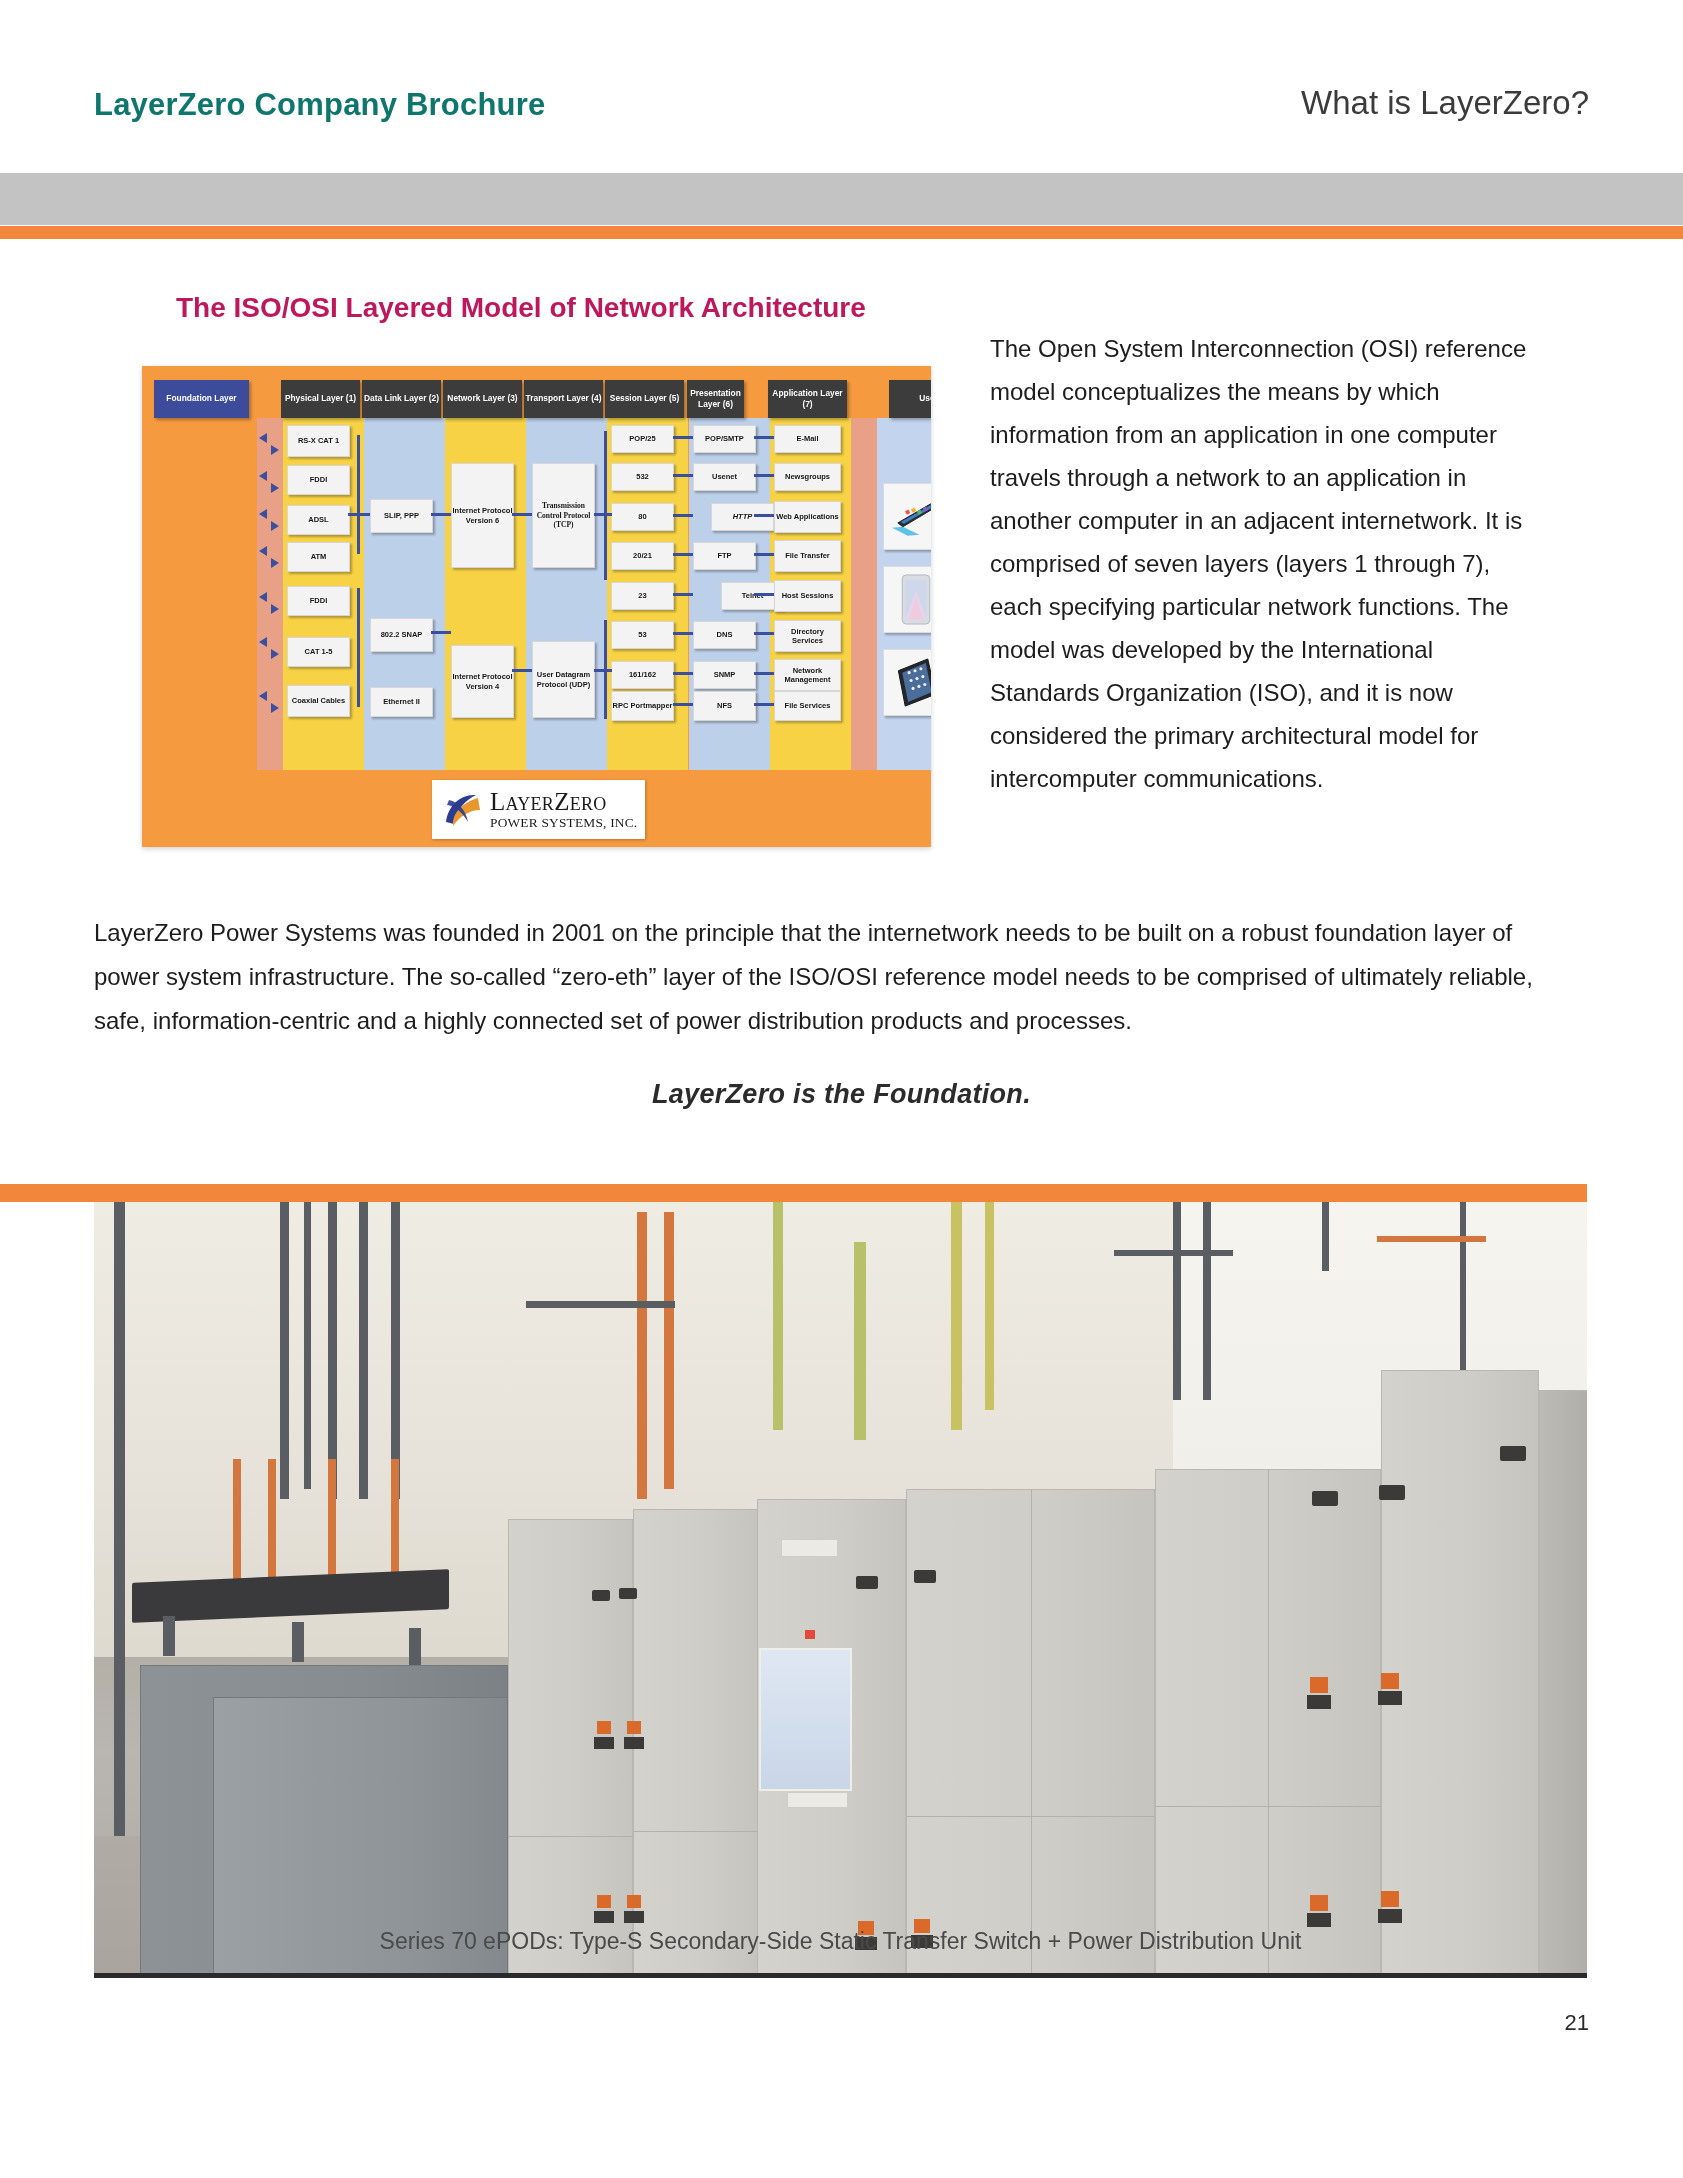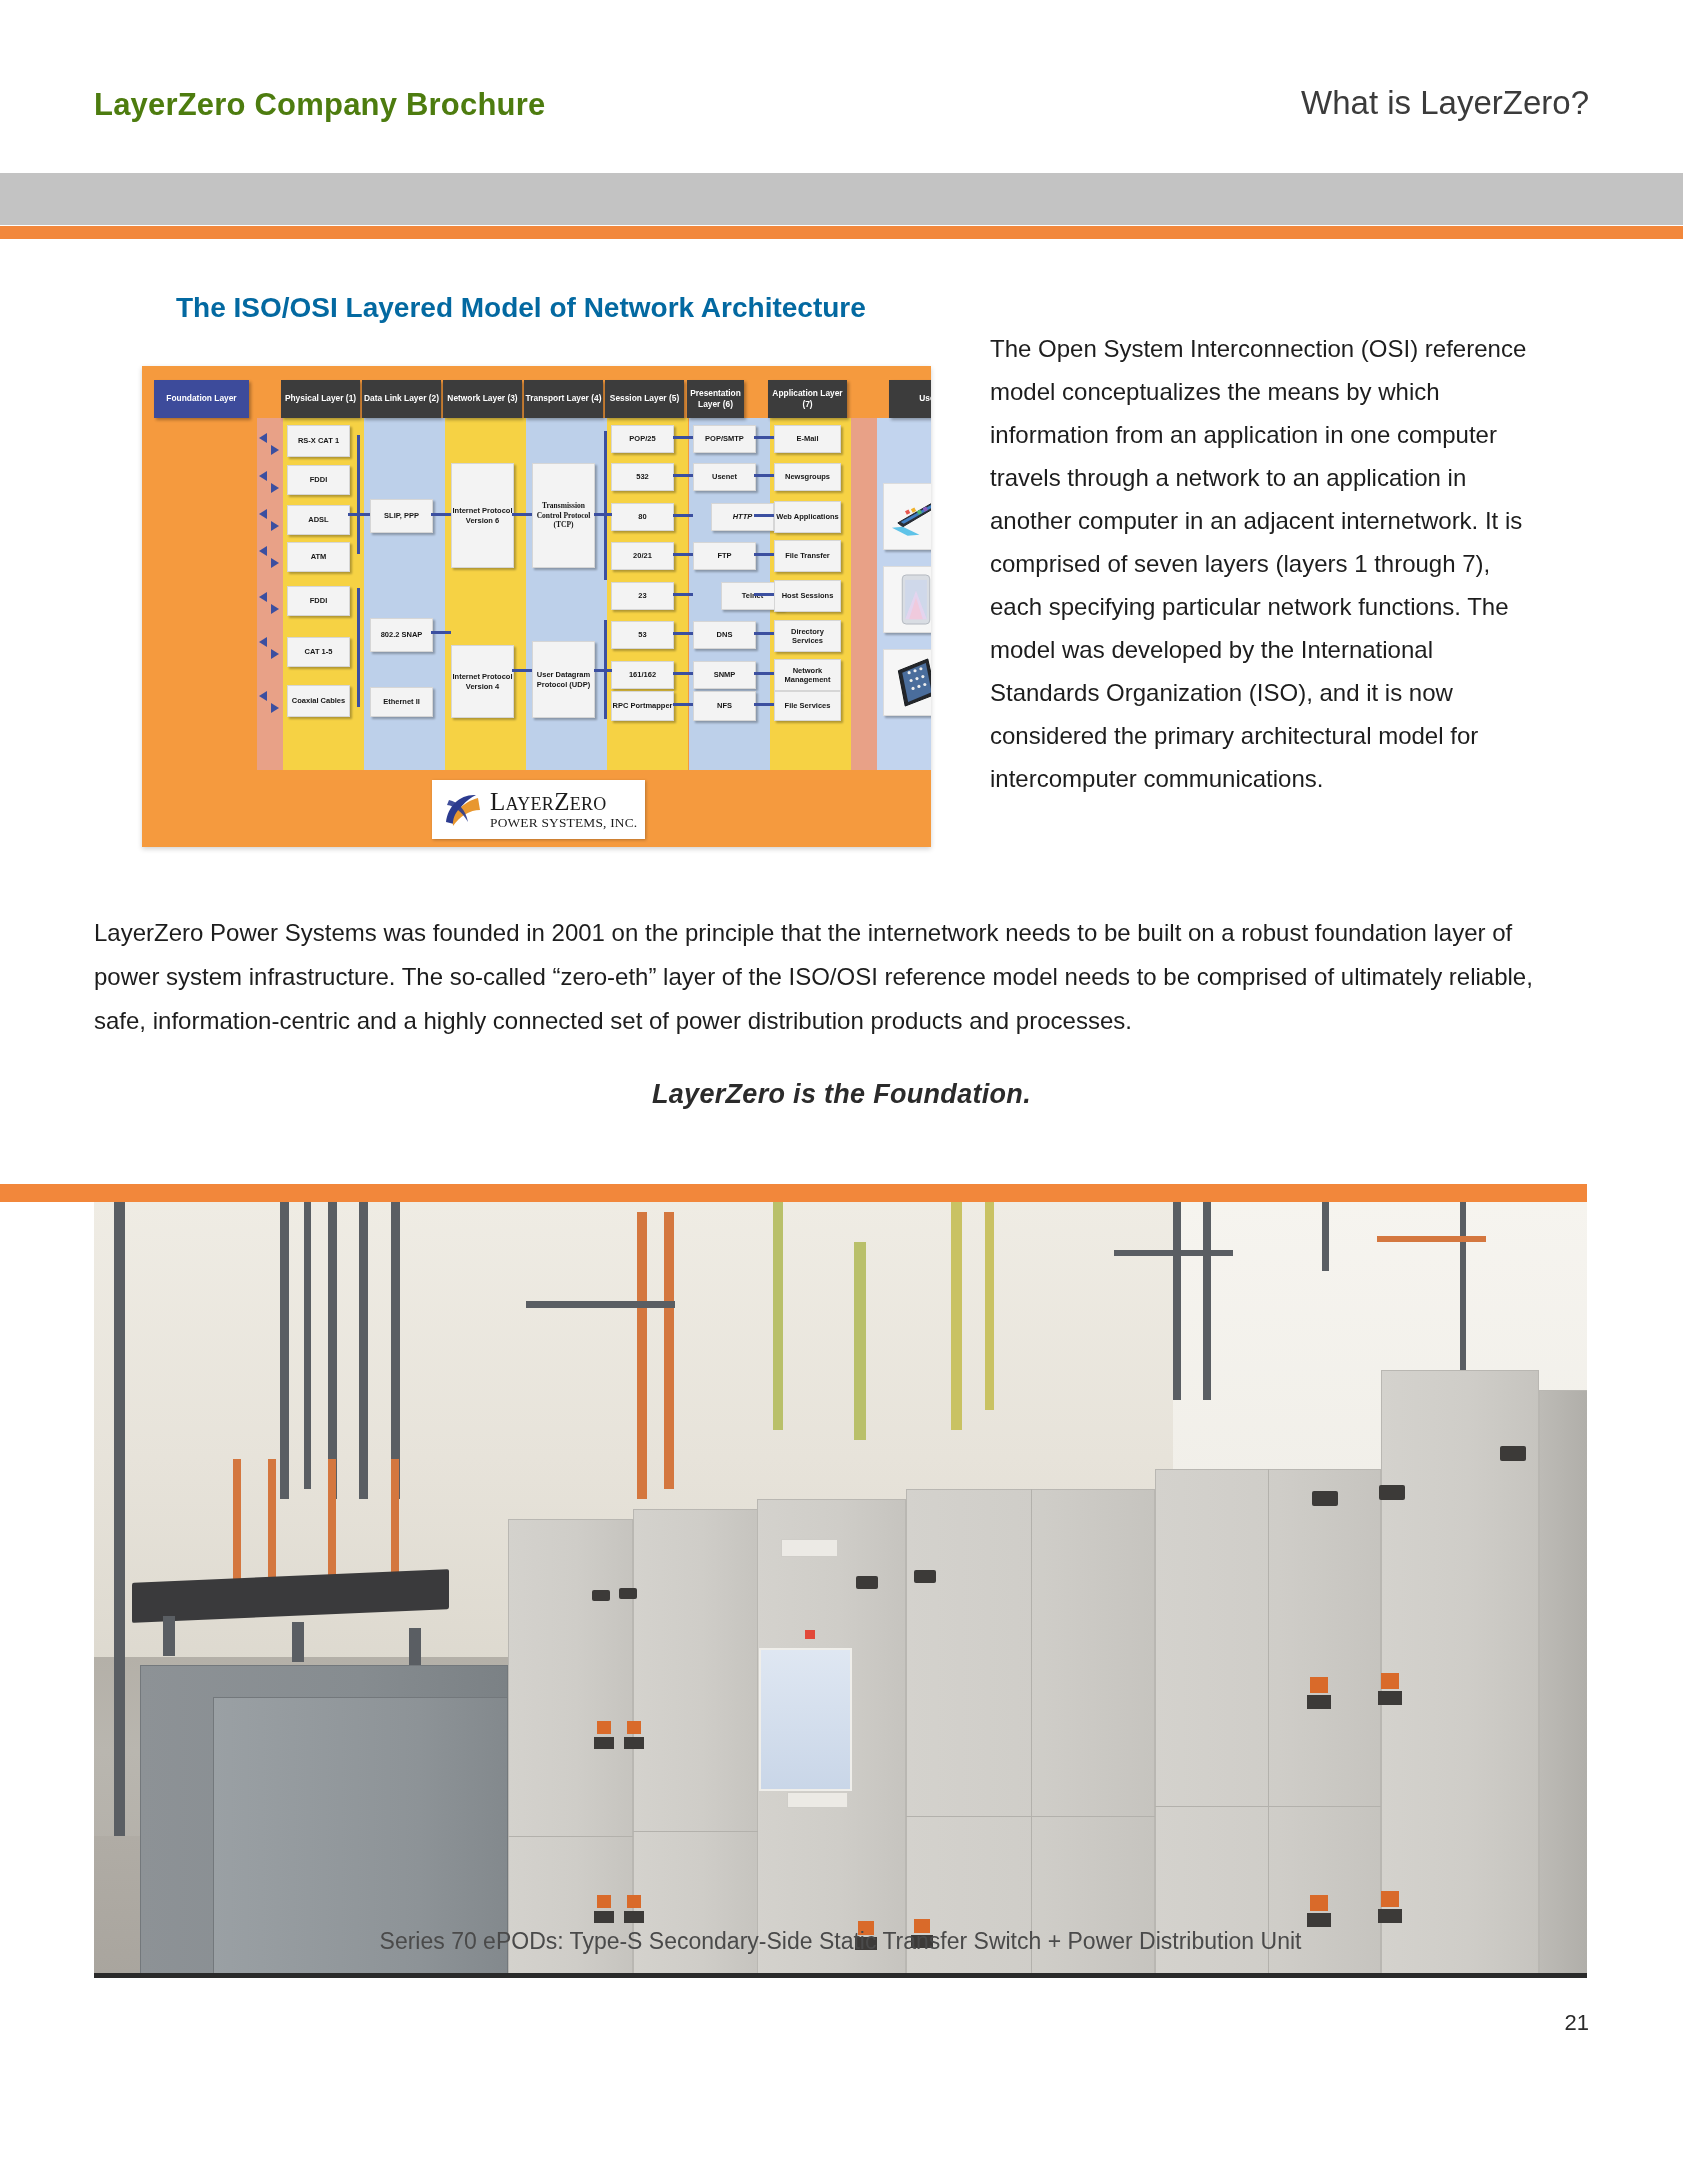--- a/index.html
+++ b/index.html
@@ -10,37 +10,37 @@
     color:#1d1d1d;
     position:relative;
     overflow:hidden;
   }
   
   .page-header{
     position:absolute;left:0;top:0;width:1683px;height:173px;background:#ffffff;
   }
   .hdr-left{
     position:absolute;left:94px;top:87px;
-    font-size:31px;font-weight:bold;color:#4d7c0f;letter-spacing:0.2px;
+    font-size:31px;font-weight:bold;color:#0f766e;letter-spacing:0.2px;
   }
   .hdr-right{
     position:absolute;right:94px;top:84px;
     font-size:33px;font-weight:400;color:#3b3b3b;
   }
   .hdr-gray-band{
     position:absolute;left:0;top:173px;width:1683px;height:52px;background:#c3c3c3;
   }
   .hdr-orange-band{
     position:absolute;left:0;top:226px;width:1683px;height:13px;background:#f2873b;
   }
 
   
   .section-title{
     position:absolute;left:176px;top:292px;
-    font-size:28px;font-weight:bold;color:#0369a1;
+    font-size:28px;font-weight:bold;color:#be185d;
   }
 
   
   .osi-wrap{
     position:absolute;left:142px;top:366px;width:789px;height:481px;
     background:#f59a3e;
     box-shadow:0 2px 5px rgba(0,0,0,.18);
     overflow:hidden;
   }
   .osi-inner{

